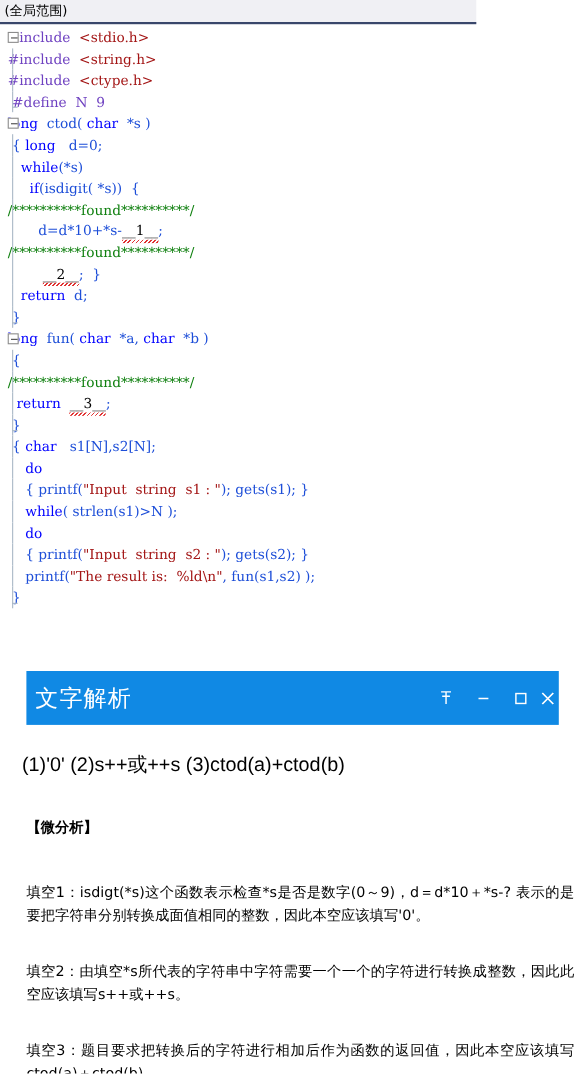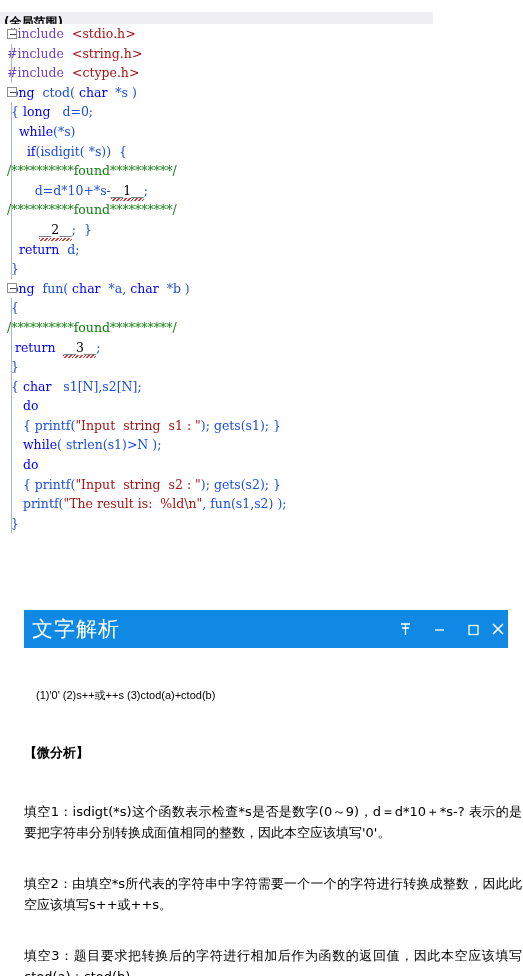--- a/index.html
+++ b/index.html
@@ -7,25 +7,25 @@
     margin: 0; padding: 0;
     width: 523px; height: 976px;
     background: #ffffff;
     font-family: "Liberation Sans", sans-serif;
     overflow: hidden;
   }
   #root { position: relative; width: 523px; height: 976px; background:#fff; }
 
   
   .scope-bar {
-    position: absolute; left: 0; top: 12px;
+    position: absolute; left: 0; top: 0;
     width: 433px; height: 22px;
     background: #f0f0f4;
     border-bottom: 2px solid #39476b;
-    display: flex; align-items: center; font-weight: bold;
+    display: flex; align-items: center;
   }
   .scope-bar .scope-label {
     font-size: 12px; color: #000;
     padding-left: 4px;
     font-family: "DejaVu Sans", sans-serif;
     line-height: 1;
   }
 
   
   .code-area {
@@ -85,21 +85,21 @@
     position: absolute;
     left: 0; right: 0; bottom: -1px;
     height: 3px;
     background-image: repeating-linear-gradient(
       135deg, #e03030 0 1.2px, transparent 1.2px 2.6px);
   }
 
   
   .panel-titlebar {
     position: absolute; left: 24px; top: 610px;
-    width: 484px; height: 38px;
+    width: 484px; height: 49px;
     background: #1089e4;
     display: flex; align-items: center;
   }
   .panel-title {
     color: #ffffff;
     font-size: 21px;
     font-family: "DejaVu Sans", sans-serif;
     padding-left: 8px;
     letter-spacing: 1px;
     flex: 1;
@@ -119,22 +119,22 @@
     font-family: "DejaVu Sans", sans-serif;
     color: #000;
   }
   .sec-head {
     font-size: 13px;
     font-weight: bold;
     padding: 0 0 0 24px;
     line-height: 17px;
   }
   .ans-line {
-    font-size: 11px;
-    padding: 0 24px 0 36px;
+    font-size: 18px;
+    padding: 0 24px 0 20px;
     line-height: 17px;
     font-family: "Liberation Sans", sans-serif;
   }
   .para {
     font-size: 13px;
     padding: 0 1px 0 24px;
     line-height: 21px;
     text-align: justify;
   }
   .sp-10 { height: 10px; }
@@ -148,20 +148,21 @@
 <div id="root">
 
   <div class="scope-bar">
     <span class="scope-label">(全局范围)</span>
   </div>
 
   <div class="code-area" id="code-area">
       <div class="code-line"><span class="fold-box"></span><span class="pp">#include  </span><span class="str">&lt;stdio.h&gt;</span></div>
       <div class="code-line"><span class="fold-line"></span><span class="pp">#include  </span><span class="str">&lt;string.h&gt;</span></div>
       <div class="code-line"><span class="fold-line"></span><span class="pp">#include  </span><span class="str">&lt;ctype.h&gt;</span></div>
+      <div class="code-line"><span class="fold-line endcap"></span><span class="pp"> #define  N  9</span></div>
       <div class="code-line"><span class="fold-box"></span><span class="k">long</span><span class="pl">  ctod( </span><span class="k">char</span><span class="pl">  *s )</span></div>
       <div class="code-line"><span class="fold-line"></span><span class="pl"> { </span><span class="k">long</span><span class="pl">   d=0;</span></div>
       <div class="code-line"><span class="fold-line"></span><span class="pl">   </span><span class="k">while</span><span class="pl">(*s)</span></div>
       <div class="code-line"><span class="fold-line"></span><span class="pl">     </span><span class="k">if</span><span class="pl">(isdigit( *s))  {</span></div>
       <div class="code-line"><span class="fold-line"></span><span class="cm">/**********found**********/</span></div>
       <div class="code-line"><span class="fold-line"></span><span class="pl">       d=d*10+*s-</span><span class="blank sq">__1__</span><span class="pl">;</span></div>
       <div class="code-line"><span class="fold-line"></span><span class="cm">/**********found**********/</span></div>
       <div class="code-line"><span class="fold-line"></span><span class="pl">        </span><span class="blank sq">__2__</span><span class="pl">;  }</span></div>
       <div class="code-line"><span class="fold-line"></span><span class="pl">   </span><span class="k">return</span><span class="pl">  d;</span></div>
       <div class="code-line"><span class="fold-line endcap"></span><span class="pl"> }</span></div>

